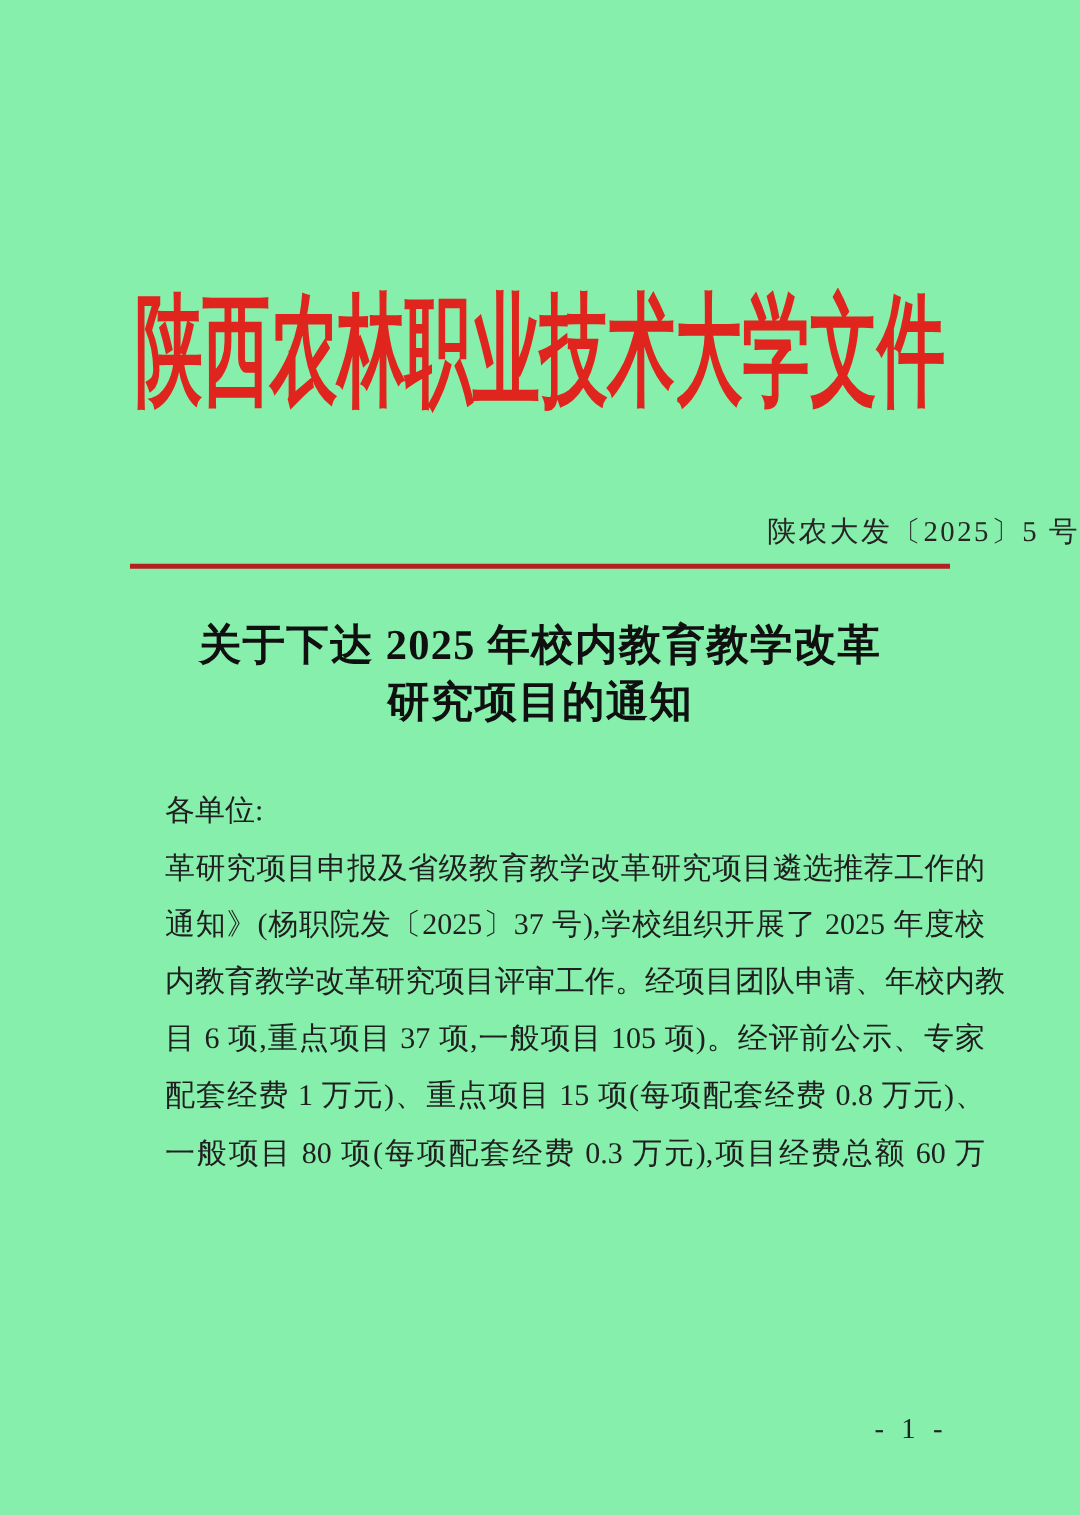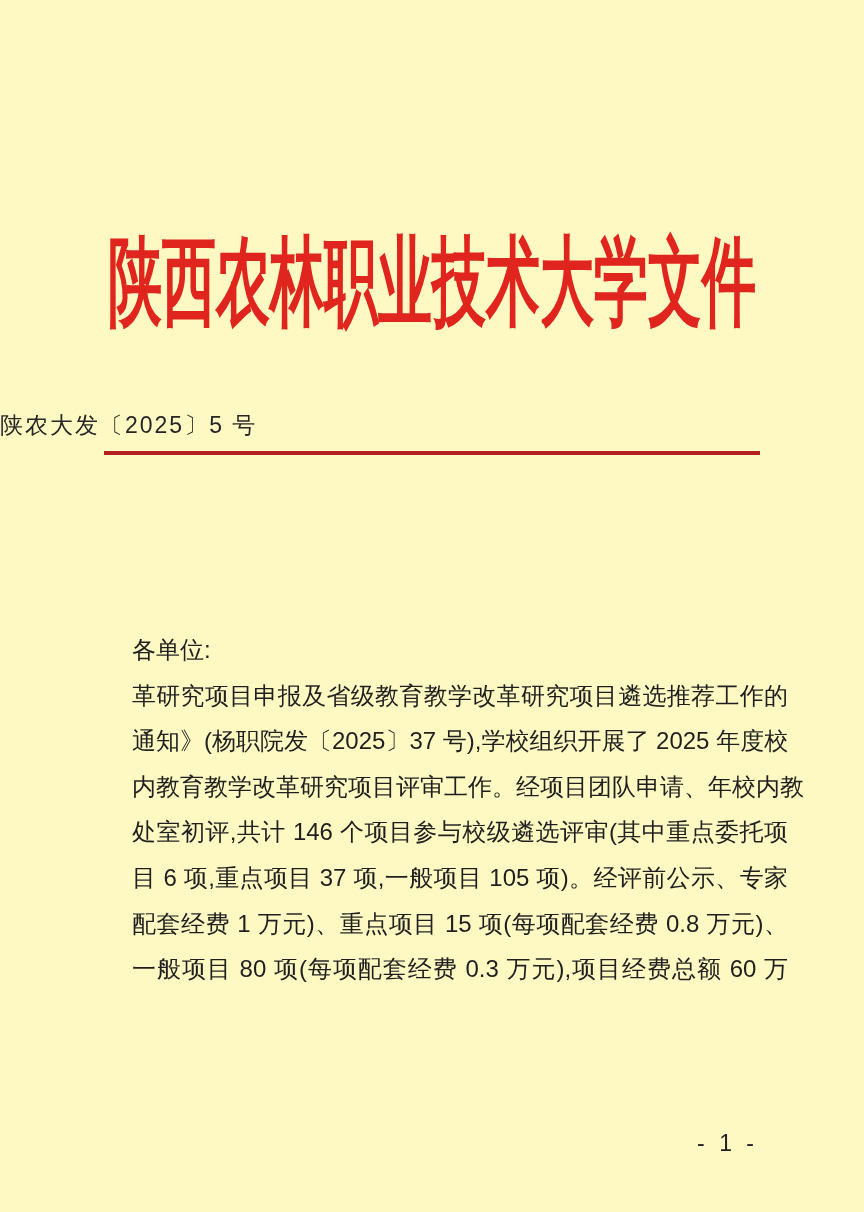--- a/index.html
+++ b/index.html
@@ -4,23 +4,23 @@
 <style>
   html, body {
     margin: 0;
     padding: 0;
     background: #ffffff;
   }
   .page {
     position: relative;
     width: 864px;
     height: 1212px;
-    background: #fef9c3;
+    background: #86efac;
     overflow: hidden;
-    font-family: Liberation Sans, sans-serif;
+    font-family: Liberation Serif, serif;
     color: #1f1f1f;
   }
   
   .org-title {
     position: absolute;
     top: 254px;
     left: 0;
     right: 0;
     height: 54px;
     line-height: 54px;
@@ -31,21 +31,21 @@
     white-space: nowrap;
     color: var(--header_red, #e0251e);
     transform: scaleY(1.8);
     transform-origin: center;
   }
   .doc-number {
     position: absolute;
     top: 410px;
     left: 0;
     right: 0;
-    text-align: left;
+    text-align: right;
     font-size: 23px;
     letter-spacing: 2px;
     color: #262626;
   }
   .red-line {
     position: absolute;
     top: 451px;
     left: 104px;
     width: 656px;
     height: 4px;
@@ -96,27 +96,30 @@
 <body style="--header_red: #e0251e; --divider_red: #b22024; --text_dark: #1f1f1f;">
 
 <div class="page">
 
   <div class="org-title">陕西农林职业技术大学文件</div>
 
   <div class="doc-number">陕农大发〔2025〕5 号</div>
 
   <div class="red-line"></div>
 
+  <div class="doc-title">
+    <div>关于下达 2025 年校内教育教学改革</div>
+    <div>研究项目的通知</div>
+  </div>
 
   <div class="body-text">
       <div class="body-line">各单位:</div>
       <div class="body-line">革研究项目申报及省级教育教学改革研究项目遴选推荐工作的</div>
       <div class="body-line">通知》(杨职院发〔2025〕37 号),学校组织开展了 2025 年度校</div>
       <div class="body-line">内教育教学改革研究项目评审工作。经项目团队申请、年校内教</div>
-      <div class="body-line">处室初评,共计 146 个项目参与校级遴选评审(其中重点委托项</div>
       <div class="body-line">目 6 项,重点项目 37 项,一般项目 105 项)。经评前公示、专家</div>
       <div class="body-line">配套经费 1 万元)、重点项目 15 项(每项配套经费 0.8 万元)、</div>
       <div class="body-line">一般项目 80 项(每项配套经费 0.3 万元),项目经费总额 60 万</div>
     </div>
 
   <div class="page-number">- 1 -</div>
 
 </div>
 
 </body></html>

